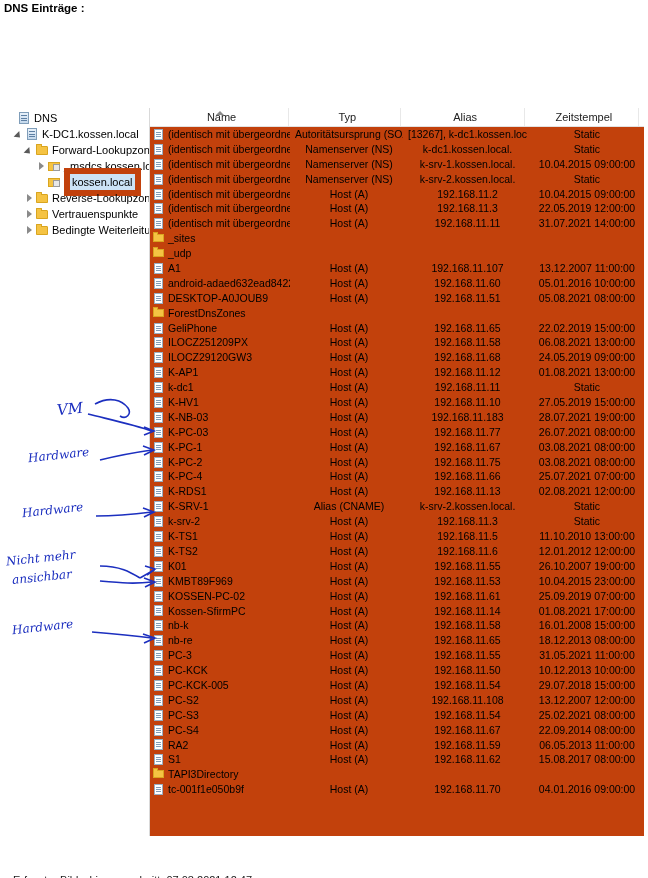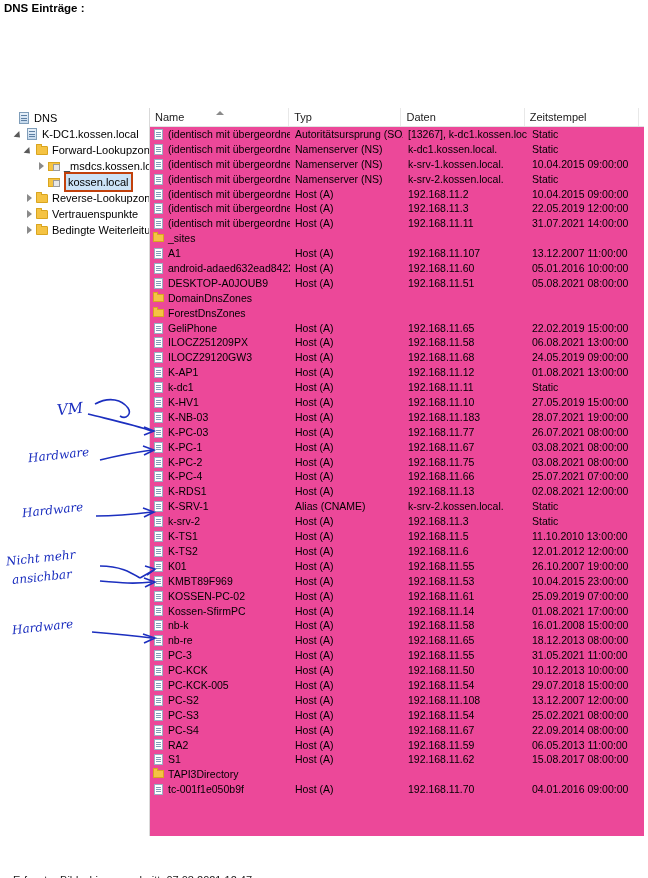--- a/index.html
+++ b/index.html
@@ -62,21 +62,21 @@
     display: flex;
     align-items: center;
     height: 16px;
     padding-left: 2px;
     white-space: nowrap;
     font-size: 11px;
     line-height: 16px;
   }
   .tree-row.selected .tree-label {
     background: #cce3f7;
-    border: 2px solid #c2410c;
+    border: 6px solid #c2410c;
     padding: 0 2px;
     margin: -1px 0;
   }
   .twisty {
     width: 11px;
     height: 11px;
     flex: 0 0 11px;
     position: relative;
     margin-right: 1px;
   }
@@ -177,23 +177,24 @@
     width: 7px; height: 7px;
     background: #e8e8e8;
     border: 1px solid #9a9a9a;
     box-sizing: border-box;
   }
 
   
   .list-pane {
     flex: 1;
     height: 100%;
-    background: #ec4899;
+    background: #c2410c;
     position: relative;
     overflow: hidden;
+    text-align: center;
   }
   .list-header {
     display: flex;
     height: 18px;
     border-bottom: 1px solid #e2e2e2;
     background: #ffffff;
     font-size: 11px;
     color: #222;
     align-items: center;
     position: relative;
@@ -371,21 +372,21 @@
 
   </div>
 
   <div class="list-pane">
     <div class="list-header">
       <div class="hcell c-name">
         <span>Name</span>
         <span class="sort-arrow"></span>
       </div>
       <div class="hcell c-type">Typ</div>
-      <div class="hcell c-data">Daten</div>
+      <div class="hcell c-data">Alias</div>
       <div class="hcell c-time">Zeitstempel</div>
       <div class="hcell c-rest"></div>
     </div>
     <div class="rows" id="rows">
         <div class="row">
           <div class="cell c-name">
             <span class="rec-ico doc"></span>
             <span>(identisch mit übergeordne...</span>
           </div>
           <div class="cell c-type">Autoritätsursprung (SOA)</div>
@@ -450,53 +451,53 @@
           <div class="cell c-name">
             <span class="rec-ico fold"></span>
             <span>_sites</span>
           </div>
           <div class="cell c-type"></div>
           <div class="cell c-data"></div>
           <div class="cell c-time"></div>
         </div>
         <div class="row">
           <div class="cell c-name">
-            <span class="rec-ico doc"></span>
-            <span>A1</span>
-          </div>
-          <div class="cell c-type">Host (A)</div>
-          <div class="cell c-data">192.168.11.107</div>
-          <div class="cell c-time">13.12.2007 11:00:00</div>
-        </div>
-        <div class="row">
-          <div class="cell c-name">
-            <span class="rec-ico doc"></span>
-            <span>android-adaed632ead8422f</span>
-          </div>
-          <div class="cell c-type">Host (A)</div>
-          <div class="cell c-data">192.168.11.60</div>
-          <div class="cell c-time">05.01.2016 10:00:00</div>
-        </div>
-        <div class="row">
-          <div class="cell c-name">
-            <span class="rec-ico doc"></span>
-            <span>DESKTOP-A0JOUB9</span>
-          </div>
-          <div class="cell c-type">Host (A)</div>
-          <div class="cell c-data">192.168.11.51</div>
-          <div class="cell c-time">05.08.2021 08:00:00</div>
-        </div>
-        <div class="row">
-          <div class="cell c-name">
             <span class="rec-ico fold"></span>
-            <span>DomainDnsZones</span>
+            <span>_udp</span>
           </div>
           <div class="cell c-type"></div>
           <div class="cell c-data"></div>
           <div class="cell c-time"></div>
+        </div>
+        <div class="row">
+          <div class="cell c-name">
+            <span class="rec-ico doc"></span>
+            <span>A1</span>
+          </div>
+          <div class="cell c-type">Host (A)</div>
+          <div class="cell c-data">192.168.11.107</div>
+          <div class="cell c-time">13.12.2007 11:00:00</div>
+        </div>
+        <div class="row">
+          <div class="cell c-name">
+            <span class="rec-ico doc"></span>
+            <span>android-adaed632ead8422f</span>
+          </div>
+          <div class="cell c-type">Host (A)</div>
+          <div class="cell c-data">192.168.11.60</div>
+          <div class="cell c-time">05.01.2016 10:00:00</div>
+        </div>
+        <div class="row">
+          <div class="cell c-name">
+            <span class="rec-ico doc"></span>
+            <span>DESKTOP-A0JOUB9</span>
+          </div>
+          <div class="cell c-type">Host (A)</div>
+          <div class="cell c-data">192.168.11.51</div>
+          <div class="cell c-time">05.08.2021 08:00:00</div>
         </div>
         <div class="row">
           <div class="cell c-name">
             <span class="rec-ico fold"></span>
             <span>ForestDnsZones</span>
           </div>
           <div class="cell c-type"></div>
           <div class="cell c-data"></div>
           <div class="cell c-time"></div>
         </div>

